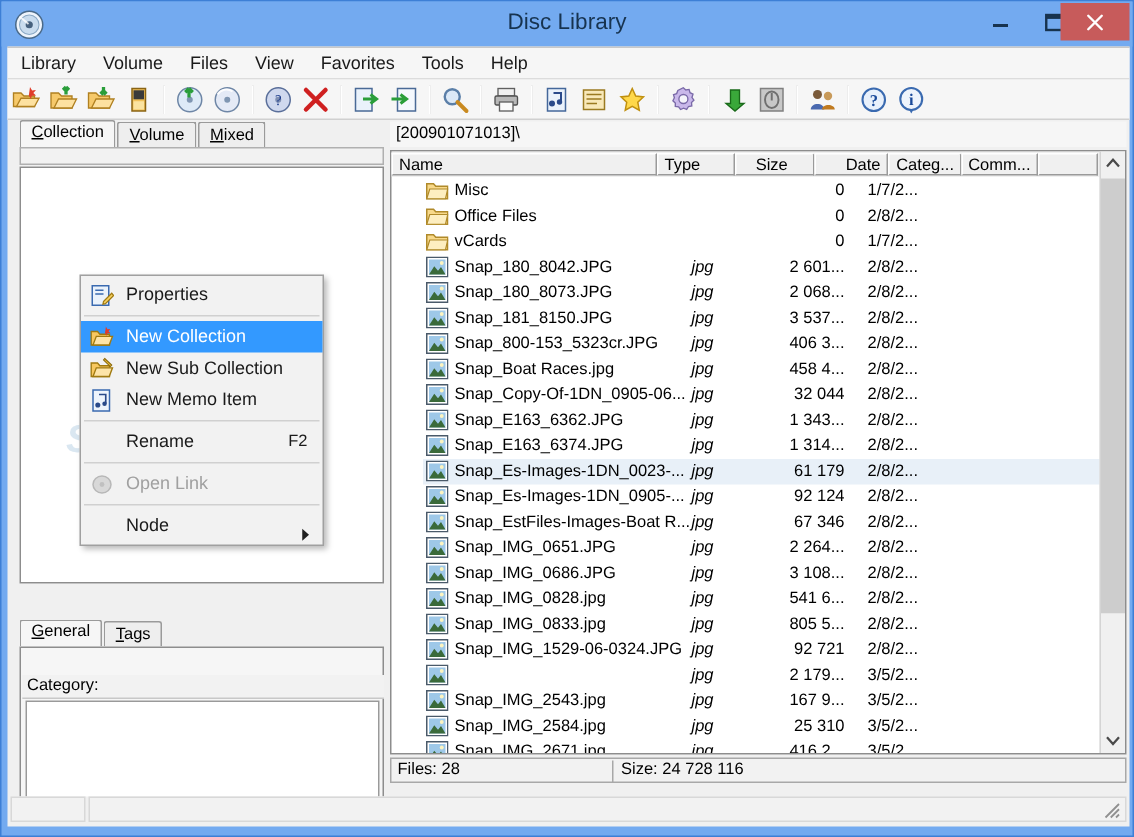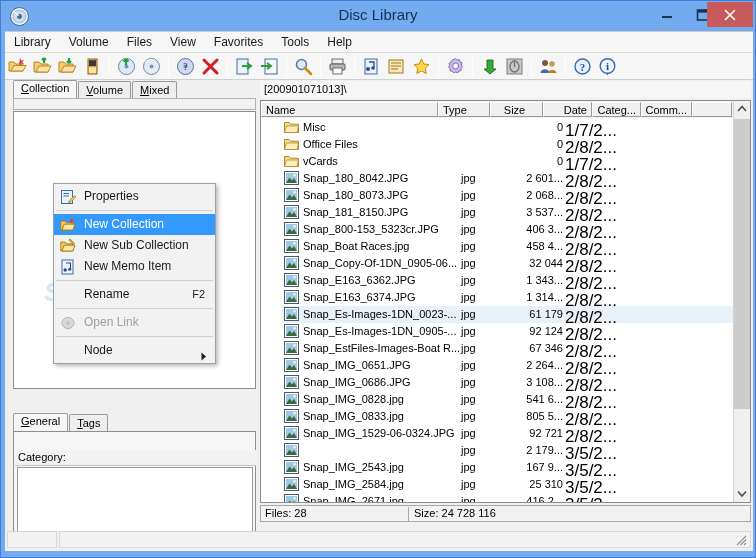--- a/index.html
+++ b/index.html
@@ -153,23 +153,23 @@
     border: 1px solid #ffffff; border-right-color: #9a9a9a; border-bottom-color: #9a9a9a;
     background: #f0f0f0; font-size: 11px; color: #000;
     padding-top: 1px; cursor: default; overflow: hidden; white-space: nowrap;
   }
   .col.r { text-align: right; padding-right: 4px; }
   .col.l { padding-left: 4px; }
   #rows { position: absolute; left: 1px; top: 18px; width: 484px; margin-left: 20px; }
   .row { position: relative; height: 17px; white-space: nowrap; }
   .row .ic { position: absolute; left: 2px; top: 1px; width: 15px; height: 14px; }
   .row .nm { position: absolute; left: 21px; top: 2px; font-size: 11px; color: #000; }
-  .row .ty { position: absolute; left: 179px; top: 2px; font-size: 11px; color: #000; }
+  .row .ty { position: absolute; left: 179px; top: 2px; font-size: 11px; color: #000; font-style: italic; }
   .row .sz { position: absolute; left: 230px; width: 51px; top: 2px; font-size: 11px; color: #000; text-align: right; }
-  .row .dt { position: absolute; left: 283px; width: 47px; top: 2px; font-size: 17px; color: #000; text-align: left; }
+  .row .dt { position: absolute; left: 283px; width: 47px; top: 2px; font-size: 11px; color: #000; text-align: right; }
   .row.sel { background: #e8f0f8; }
   
   #vscroll {
     position: absolute; right: 0; top: 0; width: 17px; height: 401px;
     background: #f0f0f0; border-left: 1px solid #d4d4d4;
   }
   .sb-arrow {
     position: absolute; left: 0; width: 16px; height: 17px;
     background: #f0f0f0; cursor: default;
   }

